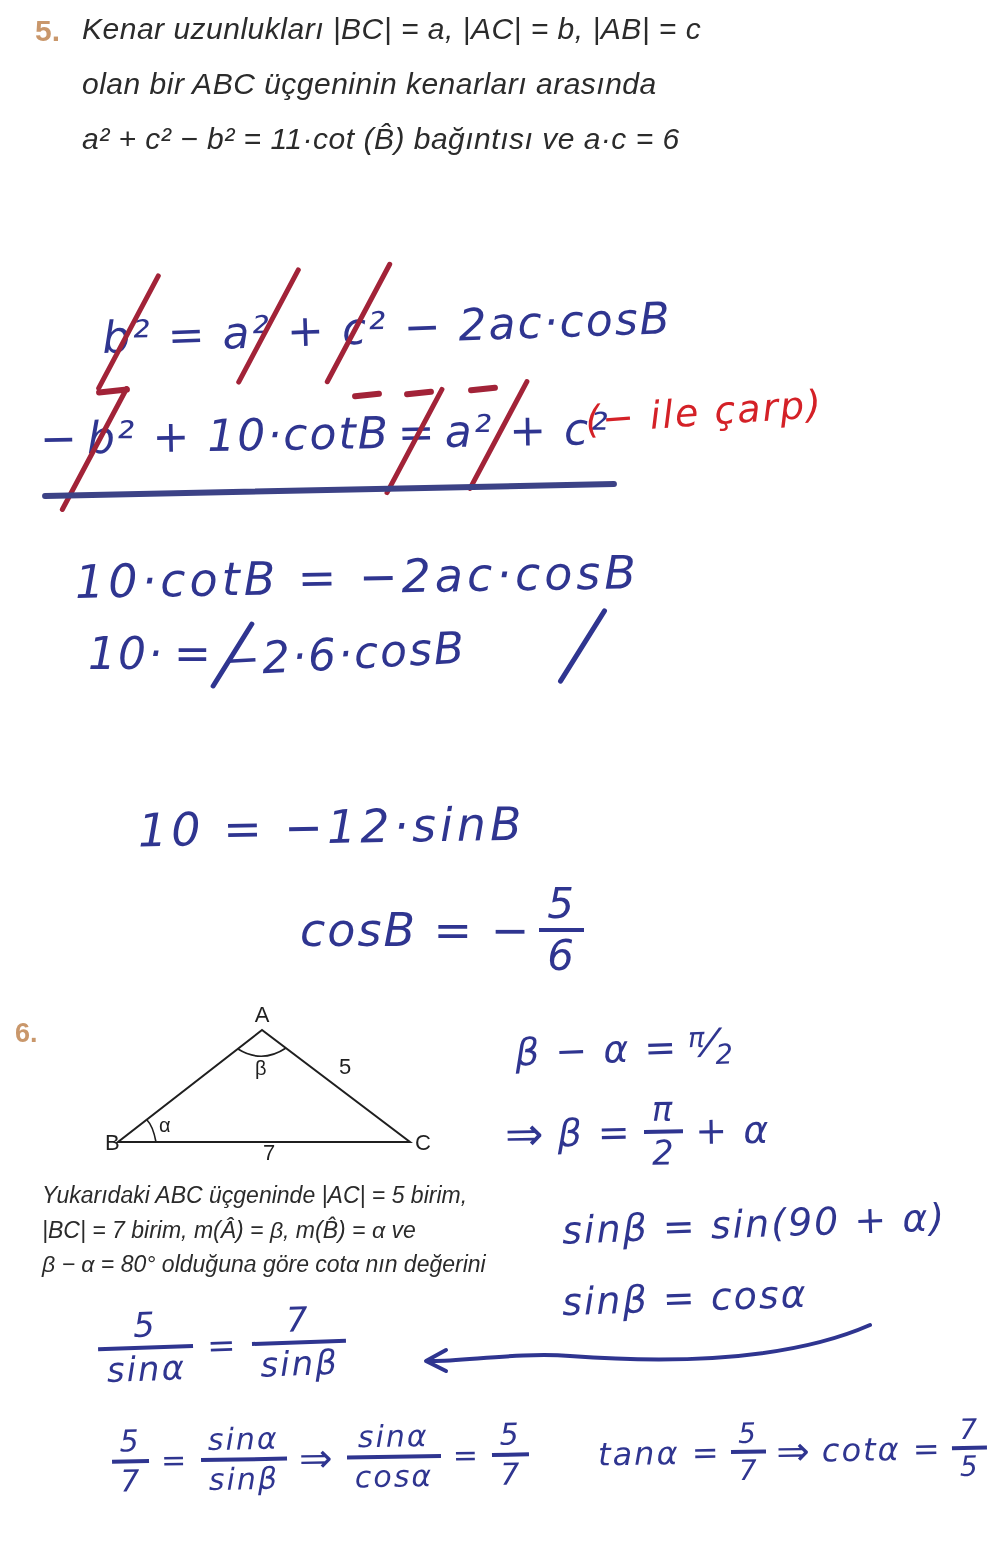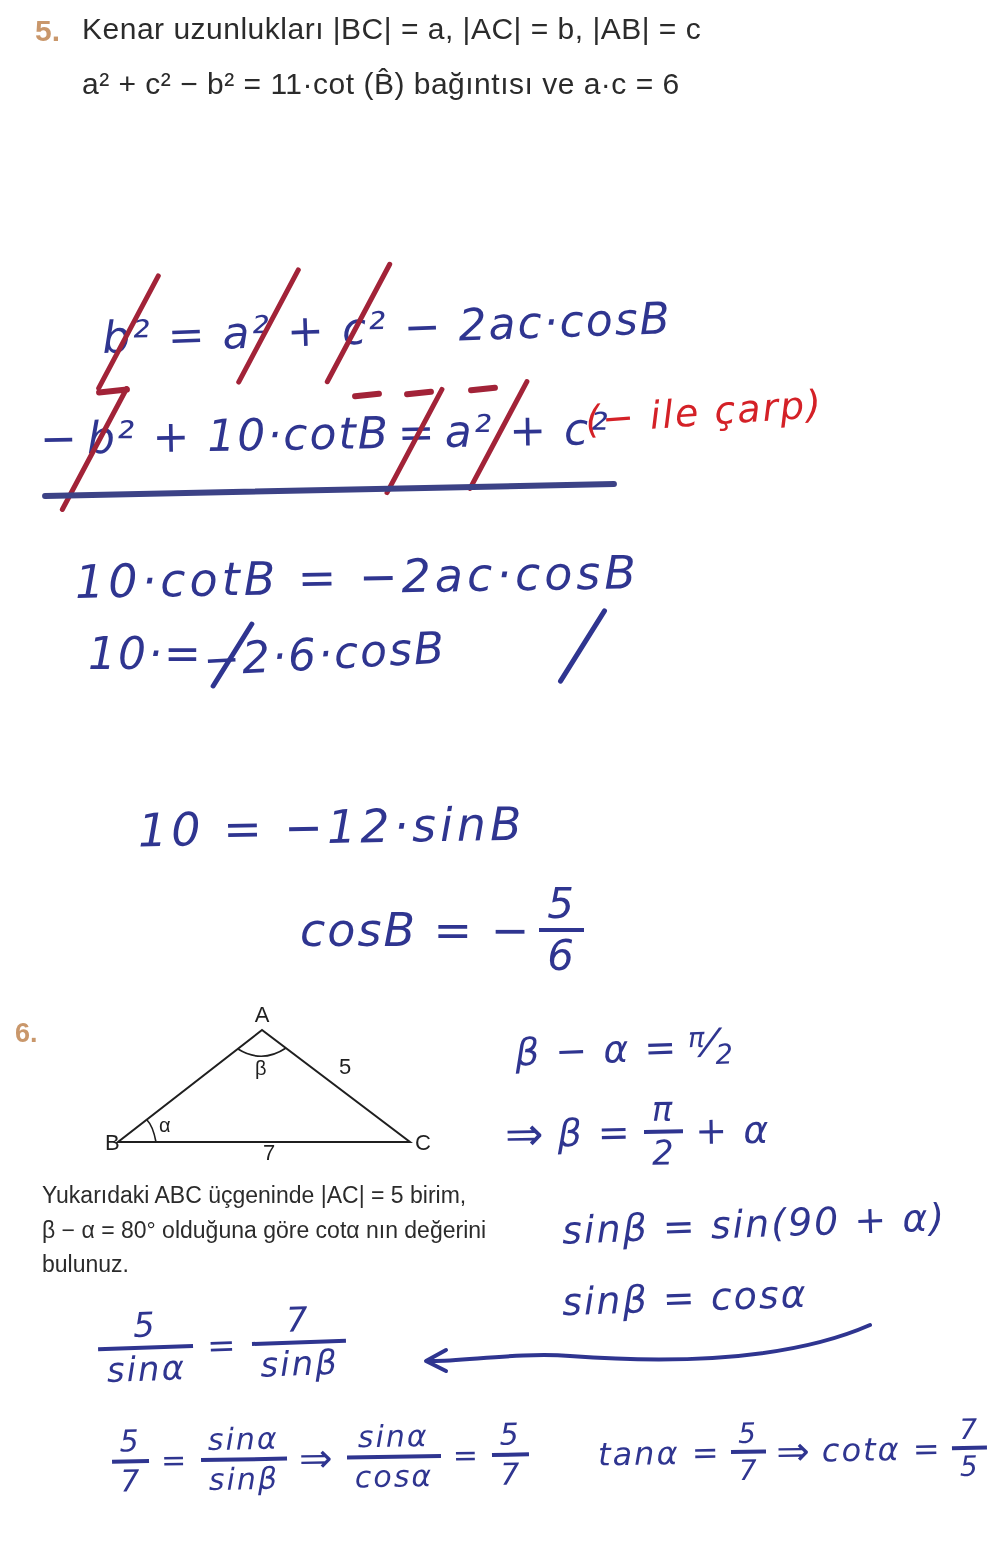--- a/index.html
+++ b/index.html
@@ -4,21 +4,21 @@
 <style>
   * { margin:0; padding:0; box-sizing:border-box; }
   html,body { background:#ffffff; }
   .page {
     position:relative; width:989px; height:1545px;
     background:var(--paper,#ffffff); overflow:hidden;
     font-family:"Liberation Sans", sans-serif;
   }
   .abs { position:absolute; }
   
-  .print { color:var(--print-text,#2b2b2b); }
+  .print { color:var(--print-text,#2b2b2b);font-style:italic; }
   .pnum  { color:var(--problem-number,#c9976b); font-weight:bold; }
   .p5line { font-size:30px; height:55px; letter-spacing:.5px; white-space:nowrap; }
   .p6line { font-size:23px; height:34.5px; white-space:nowrap; }
   
   .hw {
     font-family:"DejaVu Sans", sans-serif; font-style:italic;
     color:var(--ink-blue,#2f3590); letter-spacing:2px; white-space:nowrap;
   }
   .hw.red { color:var(--ink-bright-red,#d42127); }
   .row { display:inline-flex; align-items:center; }
@@ -45,20 +45,21 @@
   svg text { font-family:"Liberation Sans", sans-serif; fill:#1f1f1f; }
 </style>
 </head>
 <body>
 
 <div class="page">
 
   <div class="abs pnum" style="left:35px; top:14px; font-size:30px;">5.</div>
   <div class="abs print" style="left:82px; top:12px;">
     <div class="p5line">Kenar uzunlukları  |BC| = a, |AC| = b, |AB| = c</div>
+    <div class="p5line">olan bir ABC üçgeninin kenarları arasında</div>
     <div class="p5line">a² + c² − b² = 11·cot (B̂)  bağıntısı ve a·c = 6</div>
   </div>
 
   <div class="abs hw" style="left:102px; top:302px; font-size:44px; transform:rotate(-2deg);">b² = a² + c² − 2ac·cosB</div>
   <div class="stroke" style="left:126px; top:266px; height:132px; transform:rotate(28deg);"></div>
   <div class="stroke" style="left:266px; top:260px; height:132px; transform:rotate(28deg);"></div>
   <div class="stroke" style="left:356px; top:254px; height:138px; transform:rotate(28deg);"></div>
 
   <div class="abs hw row" style="left:40px; top:408px; font-size:44px; transform:rotate(-1deg); gap:8px;">
     <span class="red">−</span>
@@ -71,21 +72,21 @@
   <div class="bar" style="left:404px; top:390px; width:30px; transform:rotate(-6deg);"></div>
   <div class="bar" style="left:468px; top:386px; width:30px; transform:rotate(-6deg);"></div>
   <div class="stroke" style="left:92px;  top:378px; height:142px; transform:rotate(28deg);"></div>
   <div class="stroke" style="left:412px; top:380px; height:122px; transform:rotate(28deg);"></div>
   <div class="stroke" style="left:496px; top:372px; height:126px; transform:rotate(28deg);"></div>
   <div class="abs hw red" style="left:585px; top:390px; font-size:38px; transform:rotate(-4deg);">(− ile çarp)</div>
   <div class="underline" style="left:42px; top:487px; width:575px; transform:rotate(-1.2deg);"></div>
 
   <div class="abs hw" style="left:75px; top:550px; font-size:46px; letter-spacing:4px; transform:rotate(-1deg);">10·cotB = −2ac·cosB</div>
 
-  <div class="abs hw row" style="left:88px; top:628px; font-size:44px; align-items:center;">
+  <div class="abs hw row" style="left:88px; top:628px; font-size:44px; gap:10px;align-items:center;">
     <span>10·</span>
     <span>=</span>
     <span style="transform:rotate(-3deg);">−2·6·cosB</span>
   </div>
   <div class="stroke blue" style="left:230px; top:616px; height:78px; transform:rotate(32deg);"></div>
   <div class="stroke blue" style="left:580px; top:602px; height:88px; transform:rotate(32deg);"></div>
 
   <div class="abs hw" style="left:138px; top:800px; font-size:46px; letter-spacing:4px; transform:rotate(-1deg);">10 = −12·sinB</div>
 
   <div class="abs hw row" style="left:300px; top:882px; font-size:46px; gap:8px;">
@@ -106,22 +107,22 @@
     <text x="10" y="150" font-size="22">B</text>
     <text x="320" y="150" font-size="22">C</text>
     <text x="160" y="75" font-size="20">β</text>
     <text x="64" y="132" font-size="20">α</text>
     <text x="244" y="74" font-size="22">5</text>
     <text x="168" y="160" font-size="22">7</text>
   </svg>
 
   <div class="abs print" style="left:42px; top:1182px;">
     <div class="p6line">Yukarıdaki ABC üçgeninde |AC| = 5 birim,</div>
+    <div class="p6line">|BC| = 7 birim, m(Â) = β, m(B̂) = α ve</div>
     <div class="p6line">β − α = 80° olduğuna göre cotα nın değerini</div>
-    <div class="p6line">bulunuz.</div>
   </div>
 
   <div class="abs hw row sfrac" style="left:515px; top:1024px; font-size:38px; gap:10px; transform:rotate(-2deg);">
     <span>β − α =</span>
     <span><sup>π</sup><span>⁄</span><sub>2</sub></span>
   </div>
 
   <div class="abs hw row" style="left:505px; top:1092px; font-size:38px; gap:12px; transform:rotate(-1deg);">
     <span style="font-size:46px;">⇒</span>
     <span>β =</span>

